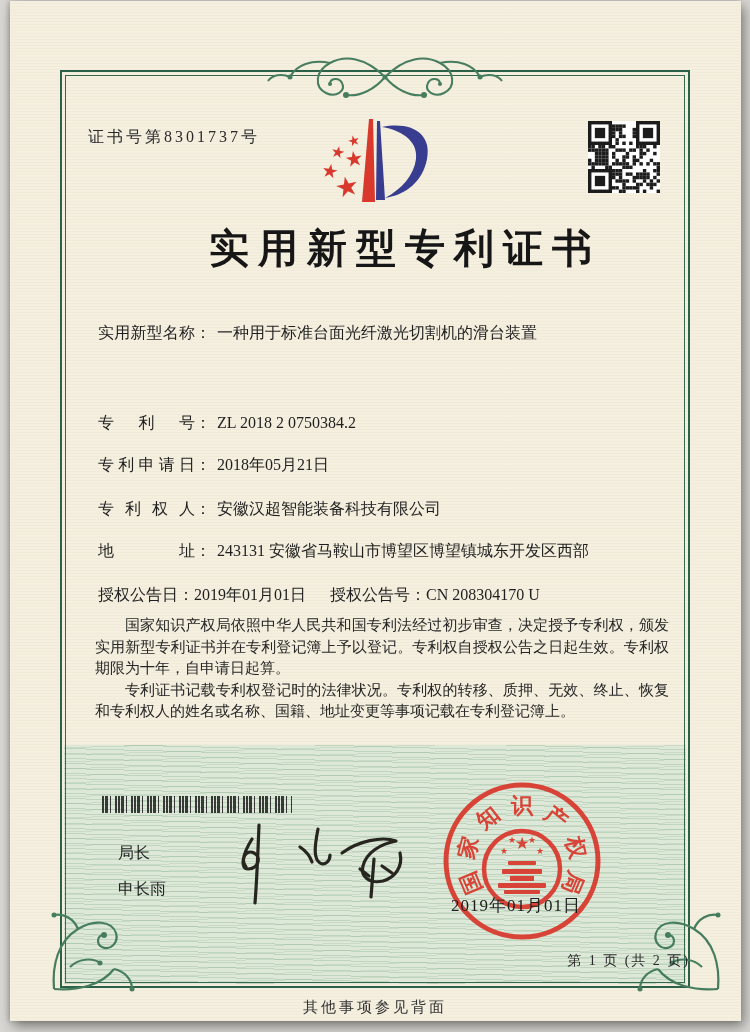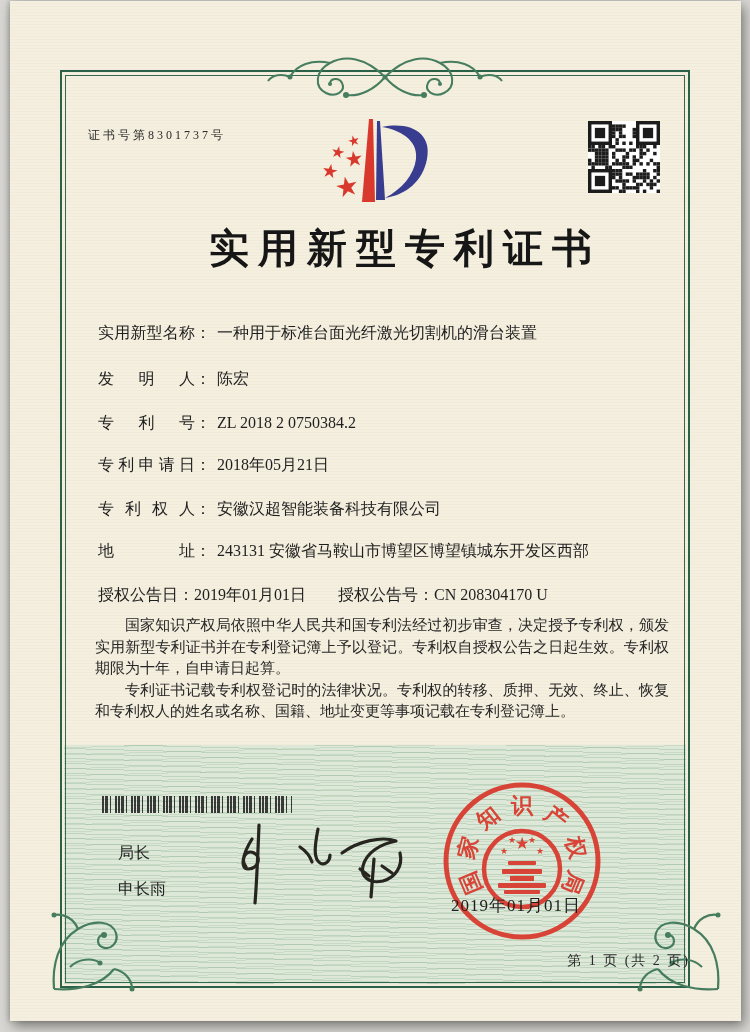--- a/index.html
+++ b/index.html
@@ -27,34 +27,34 @@
   
   .band{
     position:absolute;left:54px;top:744px;width:622px;height:239px;
     background-color:#dde8d8;
     background-image:
       repeating-linear-gradient(1.5deg, rgba(110,160,120,0.28) 0 1px, transparent 1px 5px),
       repeating-linear-gradient(-1.5deg, rgba(110,160,120,0.18) 0 1px, transparent 1px 7px);
   }
   .cert-no{
     position:absolute;left:78px;top:126px;
-    font-size:12px;letter-spacing:3px;color:#2a2a2a;text-align:right;
+    font-size:16px;letter-spacing:3px;color:#2a2a2a;text-align:right;
   }
   .title{
     position:absolute;left:50px;top:220px;width:630px;text-align:center;
     font-size:40px;font-weight:700;letter-spacing:9px;color:#161616;padding-left:30px;
   }
   .row{position:absolute;left:88px;font-size:16px;white-space:nowrap;}
   .flabel{
     display:inline-block;width:97px;text-align:justify;text-align-last:justify;
     vertical-align:bottom;
   }
   .colon{display:inline-block;}
   .fvalue{margin-left:6px;}
-  .grant-gap{margin-left:32px;}
+  .grant-gap{margin-left:24px;}
   .paras{
     position:absolute;left:85px;top:614px;width:574px;
     font-size:15px;line-height:21.5px;text-align:justify;color:#262626;
   }
   .paras p{margin:0;text-indent:2em;}
   .barcode{
     position:absolute;left:92px;top:795px;width:190px;height:17px;
     background:repeating-linear-gradient(90deg,
       #1c1c1c 0 2px,transparent 2px 3px,
       #1c1c1c 3px 6px,transparent 6px 8px,
@@ -323,23 +323,20 @@
       <rect x="0" y="48" width="24" height="24" fill="#1c1c1c"></rect>
       <rect x="3.4285714285714284" y="51.42857142857142" width="17.142857142857142" height="17.142857142857142" fill="#ffffff"></rect>
       <rect x="6.857142857142857" y="54.857142857142854" width="10.285714285714285" height="10.285714285714285" fill="#1c1c1c"></rect>
     </svg>
 
   <div class="title">实用新型专利证书</div>
 
   <div class="row" style="top:322px">
     <span class="flabel">实用新型名称</span><span class="colon">：</span><span class="fvalue">一种用于标准台面光纤激光切割机的滑台装置</span>
   </div>
-  <div class="row" style="top:368px">
-    <span class="flabel">发明人</span><span class="colon">：</span><span class="fvalue">陈宏</span>
-  </div>
   <div class="row" style="top:412px">
     <span class="flabel">专利号</span><span class="colon">：</span><span class="fvalue">ZL 2018 2 0750384.2</span>
   </div>
   <div class="row" style="top:454px">
     <span class="flabel">专利申请日</span><span class="colon">：</span><span class="fvalue">2018年05月21日</span>
   </div>
   <div class="row" style="top:498px">
     <span class="flabel">专利权人</span><span class="colon">：</span><span class="fvalue">安徽汉超智能装备科技有限公司</span>
   </div>
   <div class="row" style="top:540px">
@@ -393,14 +390,15 @@
         <rect x="64" y="92" width="40" height="5" rx="1"></rect>
         <rect x="72" y="99" width="24" height="5"></rect>
         <rect x="60" y="106" width="48" height="5" rx="1"></rect>
         <rect x="66" y="113" width="36" height="4" rx="1"></rect>
       </g>
     </g>
   </svg>
   <div class="seal-date">2019年01月01日</div>
 
   <div class="footer-page">第 1 页 (共 2 页)</div>
+  <div class="back-note">其他事项参见背面</div>
 
 </div>
 
 </body></html>

